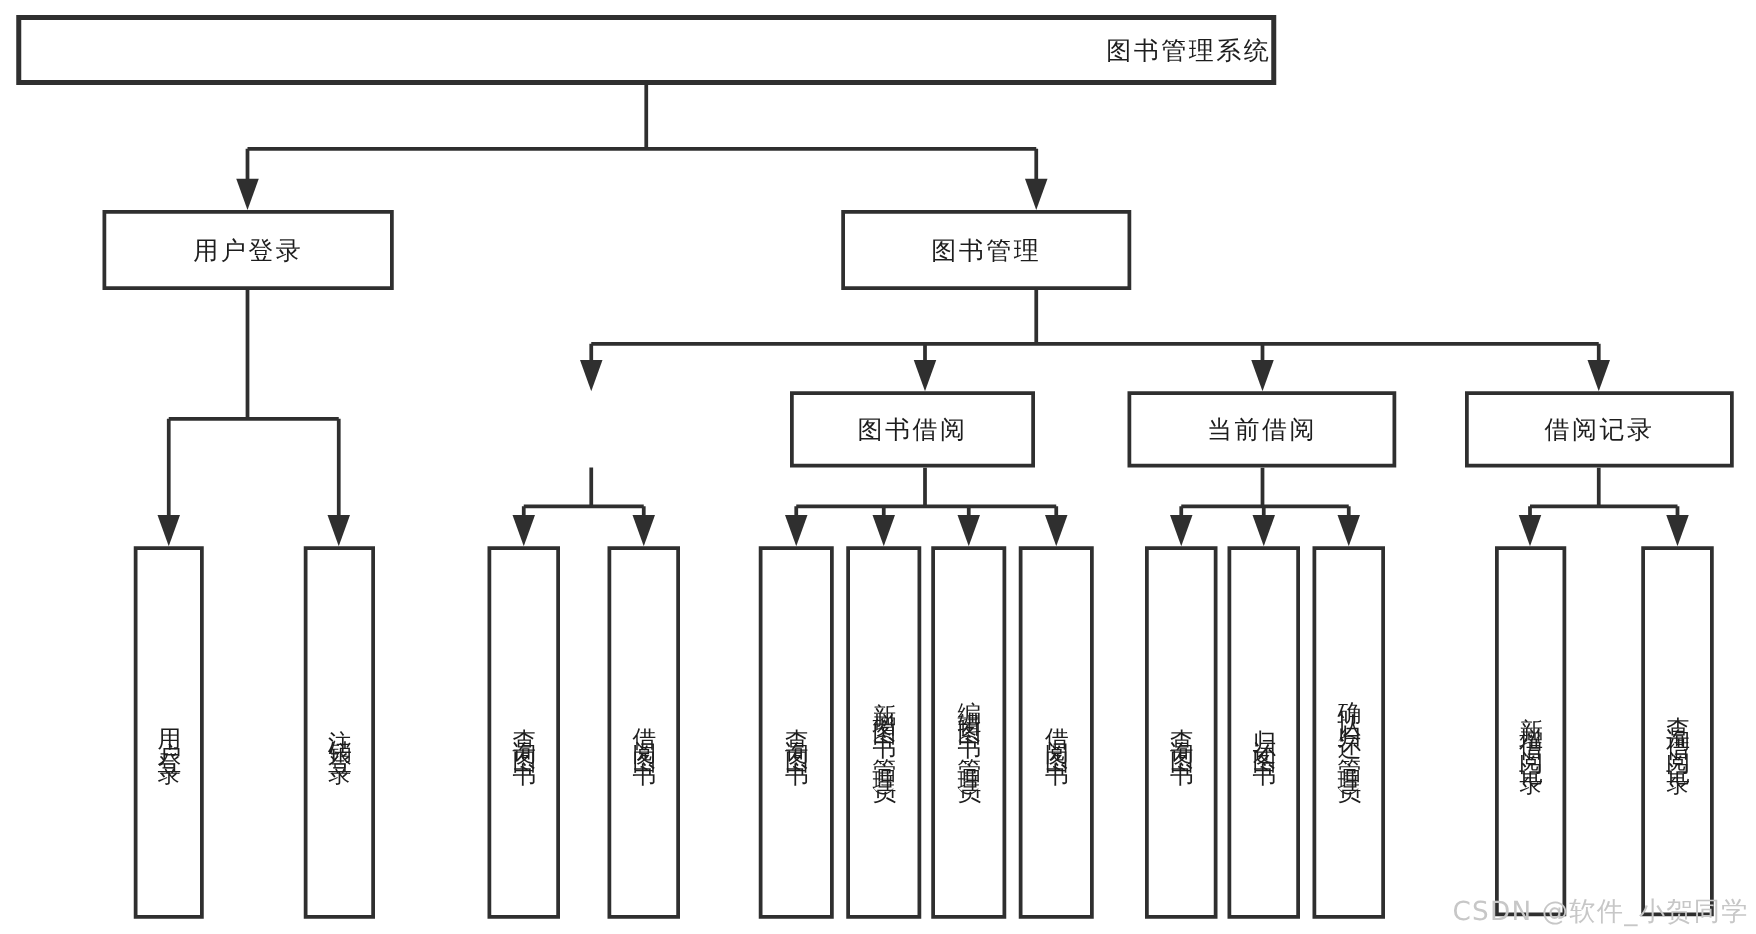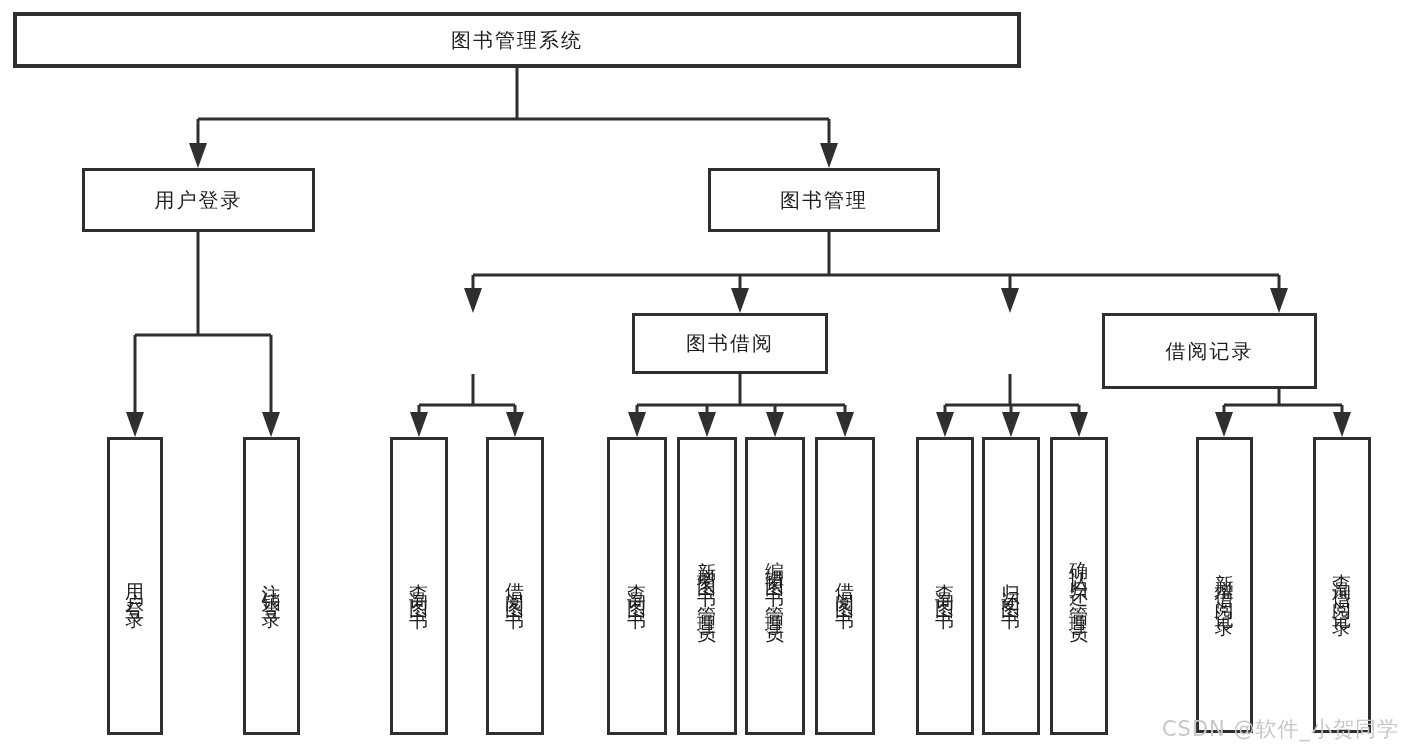--- a/index.html
+++ b/index.html
@@ -6,21 +6,21 @@
   .stage{
     position:relative;width:1405px;height:747px;background:#ffffff;
     font-family:"DejaVu Sans","Liberation Sans",sans-serif;overflow:hidden;
   }
   .wires{position:absolute;left:0;top:0;}
   .box{
     position:absolute;box-sizing:border-box;border:3px solid #2f2f2f;
     background:#ffffff;display:flex;align-items:center;justify-content:center;
     color:#1d1d1d;
   }
-  .root{border-width:4px;}
+  .root{border-width:4px;justify-content:flex-end;}
   .h-box{font-size:20px;letter-spacing:2px;}
   .v-box span{
     writing-mode:vertical-rl;text-orientation:mixed;
     font-size:19px;letter-spacing:9px;line-height:1.1;color:#1d1d1d;
   }
   .watermark{
     position:absolute;right:6px;bottom:4px;font-size:21px;letter-spacing:1px;
     color:#c7c7c7;z-index:5;white-space:nowrap;
   }
 </style>
@@ -98,28 +98,31 @@
     </g>
   </svg>
 
   <div class="box h-box root" style="left:13px;top:12px;width:1008px;height:56px">
     <span>图书管理系统</span>
   </div>
 
   <div class="box h-box" style="left:82px;top:168px;width:233px;height:64px">
     <span>用户登录</span>
   </div>
-  <div class="box h-box" style="left:708px;top:168px;width:232px;height:64px">
+  <div class="box h-box" style="left:673px;top:168px;width:232px;height:64px">
     <span>图书管理</span>
   </div>
 
   <div class="box h-box" style="left:632px;top:313px;width:196px;height:61px">
     <span>图书借阅</span>
   </div>
-  <div class="box h-box" style="left:1102px;top:313px;width:215px;height:76px">
+  <div class="box h-box" style="left:902px;top:313px;width:215px;height:61px">
+    <span>当前借阅</span>
+  </div>
+  <div class="box h-box" style="left:1172px;top:313px;width:215px;height:61px">
     <span>借阅记录</span>
   </div>
 
   <div class="box v-box" style="left:107px;top:437px;width:56px;height:298px">
     <span>用户登录</span>
   </div>
   <div class="box v-box" style="left:243px;top:437px;width:57px;height:298px">
     <span>注销登录</span>
   </div>
 

